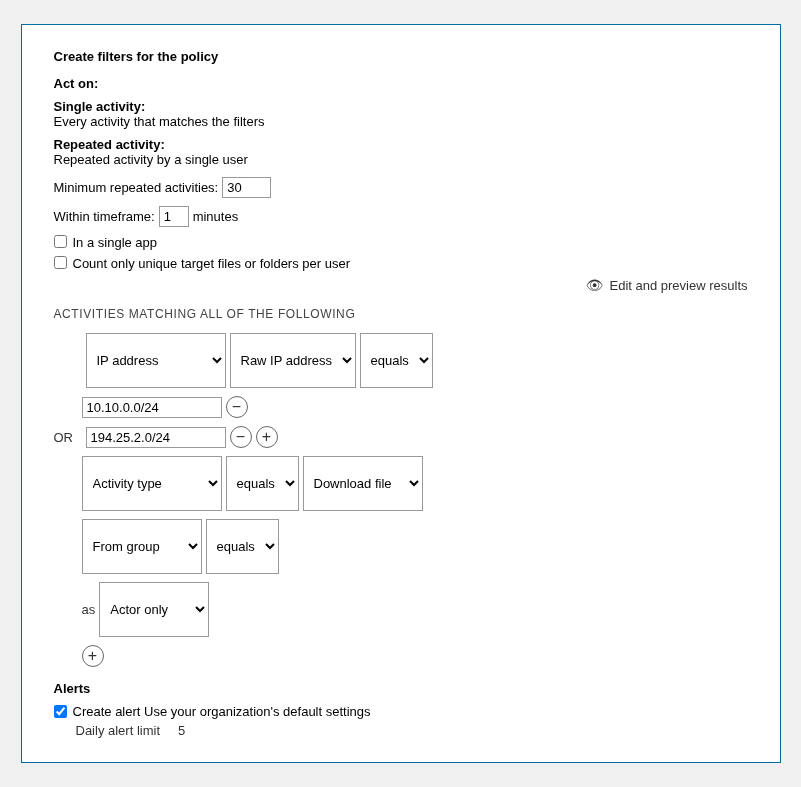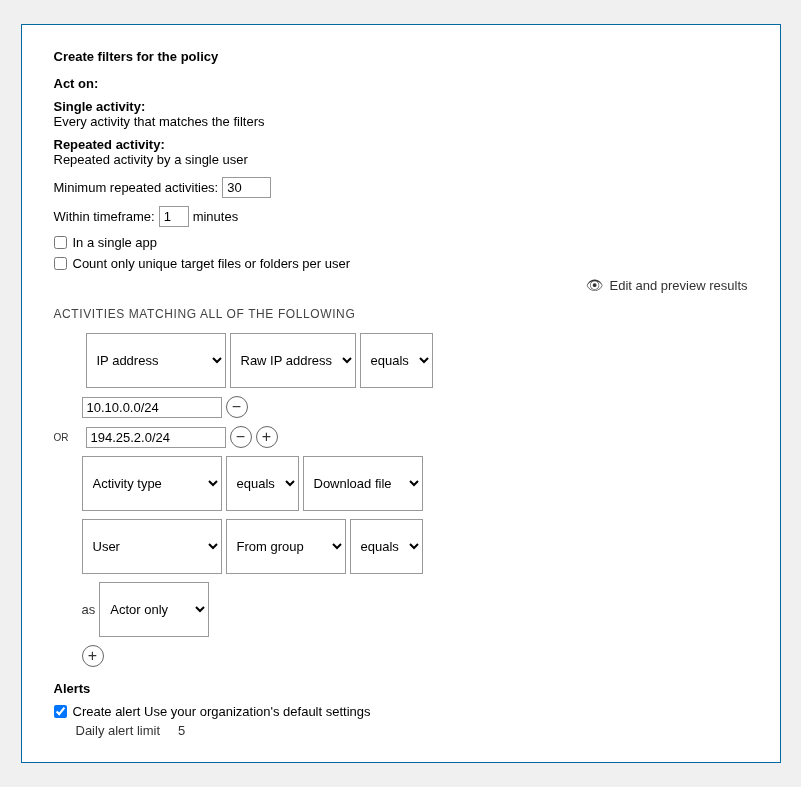--- a/index.html
+++ b/index.html
@@ -46,21 +46,21 @@
     input[type="text"], input[type="number"] {
       border: 1px solid #999;
       padding: 2px 4px;
       font-size: 13px;
     }
     .small-input {
       width: 49px;
     }
     .checkbox-row {
       display: flex;
-      align-items: center;
+      align-items: flex-start;
       margin-bottom: 6px;
       gap: 6px;
     }
     .preview-row {
       display: flex;
       justify-content: flex-end;
       margin-bottom: 14px;
       align-items: center;
       gap: 6px;
       color: #333;
@@ -75,21 +75,21 @@
     }
     .filter-row {
       display: flex;
       align-items: center;
       margin-bottom: 8px;
       gap: 4px;
       flex-wrap: wrap;
     }
     .or-label {
       width: 28px;
-      font-size: 10px;
+      font-size: 13px;
       font-weight: normal;
       color: #333;
     }
     select {
       border: 1px solid #999;
       background: #fff;
       font-size: 13px;
       padding: 18px 6px;
       cursor: pointer;
     }
@@ -225,23 +225,20 @@
     </select>
     <select class="select-small">
       <option>equals</option>
     </select>
     <select class="select-value">
       <option>Download file</option>
     </select>
   </div>
 
   <div class="filter-row" style="padding-left:28px;">
-    <select class="select-field">
-      <option>User</option>
-    </select>
     <select style="min-width:120px;">
       <option>From group</option>
     </select>
     <select class="select-small">
       <option>equals</option>
     </select>
   </div>
 
   <div class="filter-row" style="padding-left:28px;">
     <span class="as-label">as</span>

